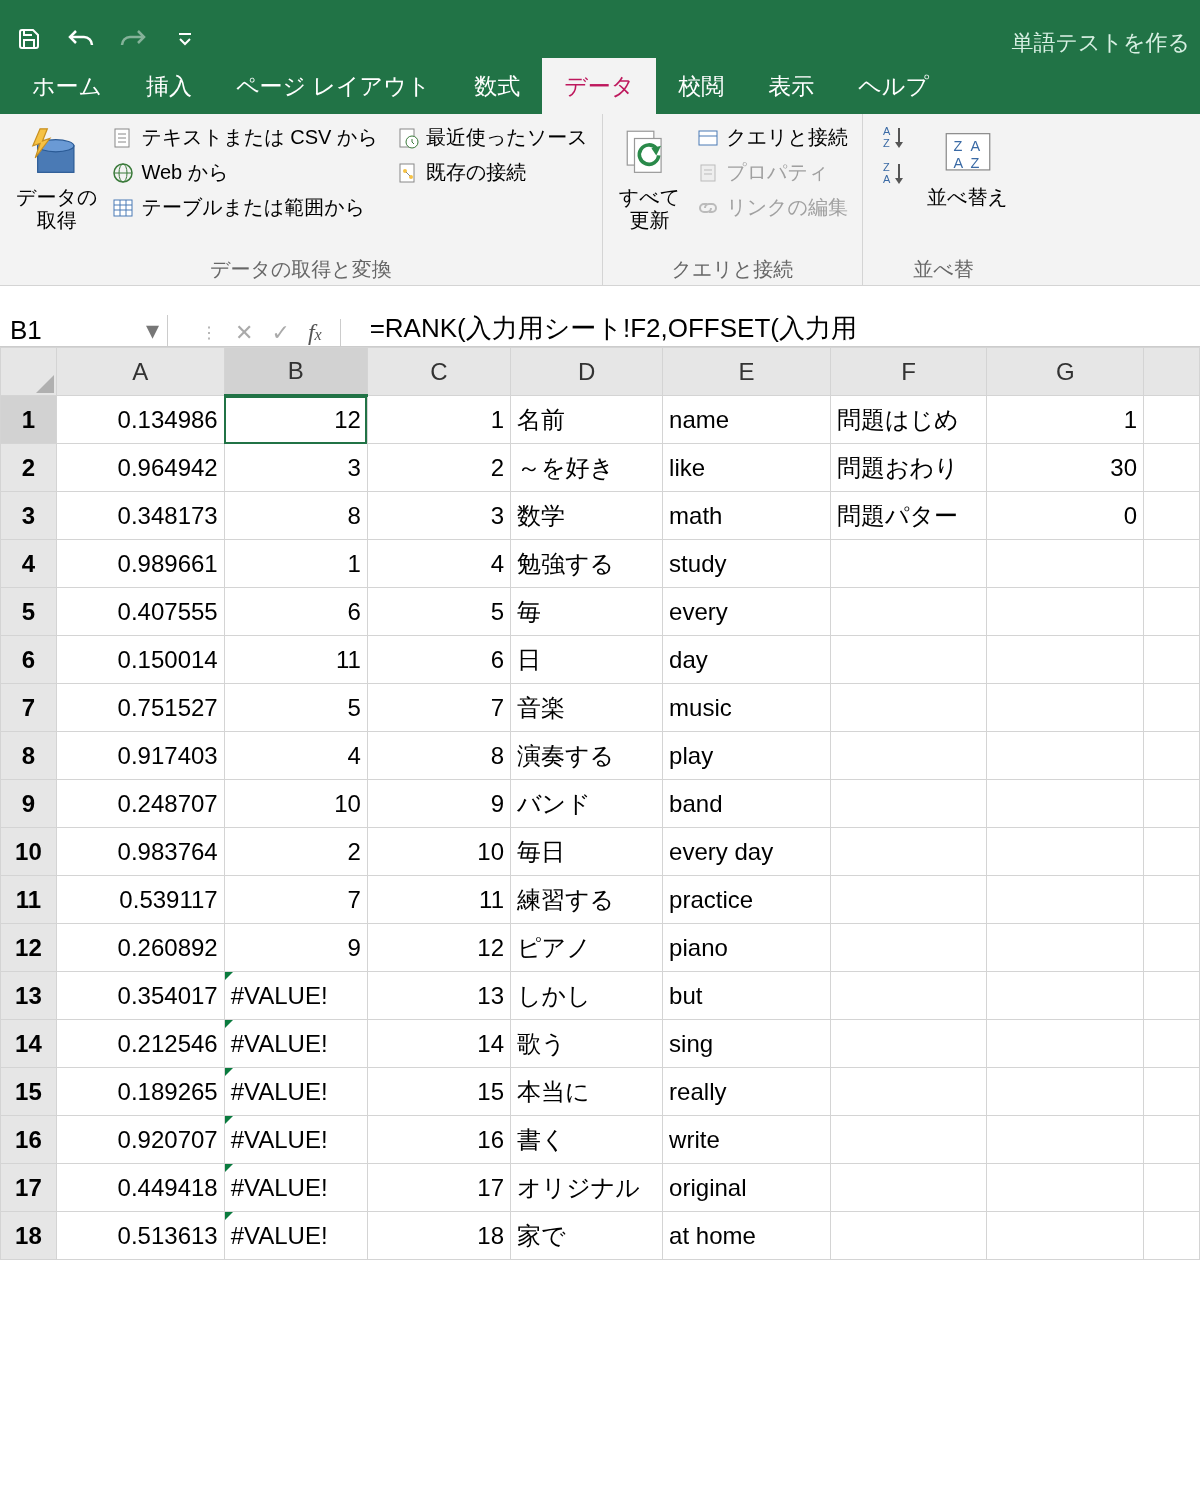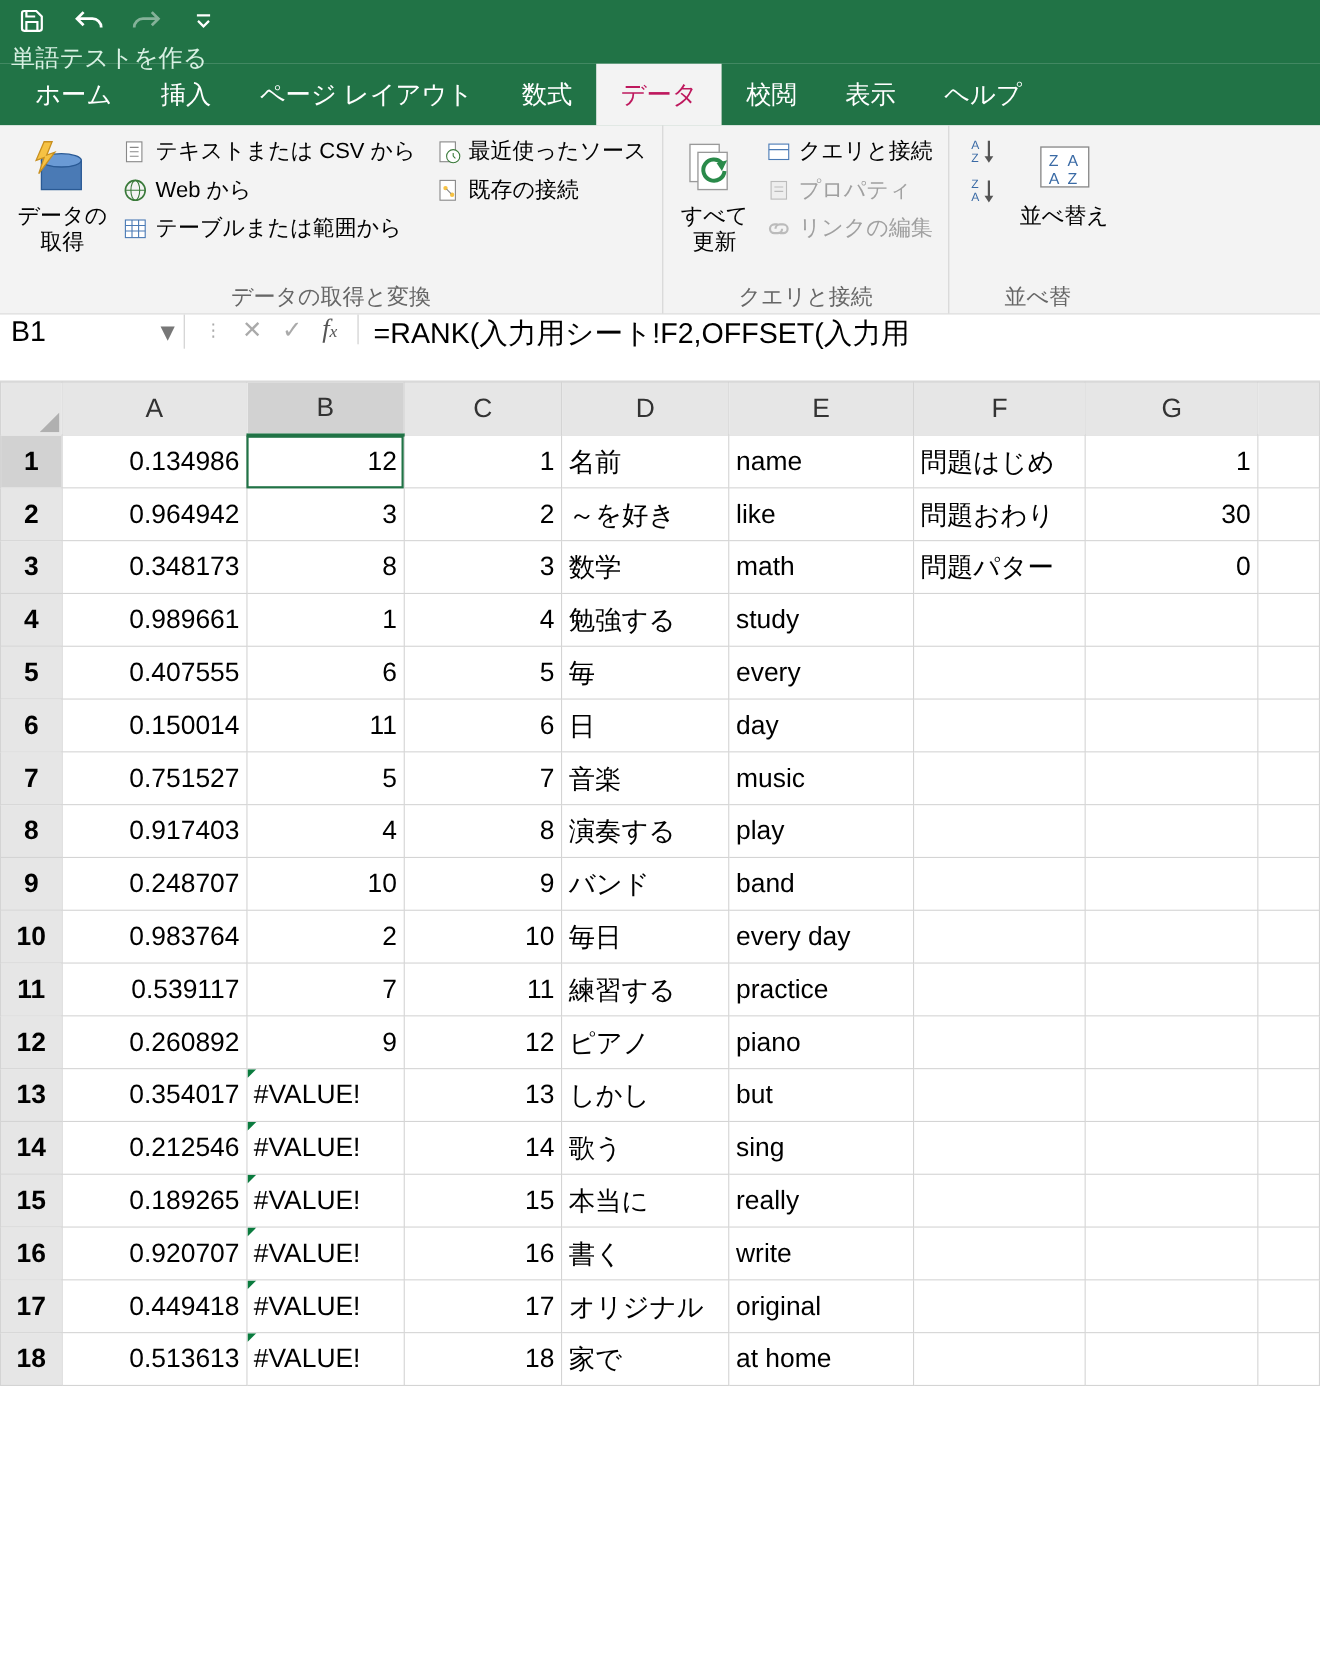--- a/index.html
+++ b/index.html
@@ -1,19 +1,19 @@
 <!DOCTYPE html>
 <html><head>
 <meta charset="utf-8">
 <style>
 * { box-sizing: border-box; margin: 0; padding: 0; }
 body { font-family: "Yu Gothic", "Meiryo", sans-serif; background: #fff; overflow: hidden; width: 1200px; }
 
 
-.titlebar { background: #217346; height: 58px; display: flex; align-items: flex-start; padding: 0 10px; color: #fff; flex-direction: column; }
+.titlebar { background: #217346; height: 58px; display: flex; align-items: flex-end; padding: 0 10px; color: #fff; }
 .qat { display: flex; align-items: center; gap: 14px; }
 .qat .icon-btn { width: 38px; height: 38px; display: flex; align-items: center; justify-content: center; color: #fff; }
 .titlebar .spacer { flex: 1; }
 .doc-title { color: #d8f0e3; font-size: 22px; white-space: nowrap; }
 
 
 .tabs { background: #217346; height: 56px; display: flex; align-items: stretch; padding-left: 10px; }
 .tab { color: #fff; font-size: 23px; padding: 0 22px; display: flex; align-items: center; border: none; background: none; cursor: pointer; }
 .tab.active { background: #f3f3f3; color: #be185d; }
 
@@ -30,21 +30,21 @@
 .small-list { display: flex; flex-direction: column; gap: 4px; padding-top: 2px; }
 .small-item { display: flex; align-items: center; gap: 6px; font-size: 20px; cursor: pointer; padding: 2px 4px; }
 .small-item .sicon { width: 24px; height: 24px; flex-shrink: 0; }
 .small-item.disabled { color: #a0a0a0; }
 
 .sort-col { display:flex; flex-direction:column; align-items:center; gap:10px; padding:4px 8px;}
 .sort-col .srow { display:flex; align-items:center; gap:6px; font-size:20px; cursor:pointer;}
 
 
 .fbar-wrap { border-bottom: 1px solid #ccc; background:#fff; }
-.fbar { display: flex; align-items: flex-start; height: 60px; }
+.fbar { display: flex; align-items: flex-end; height: 60px; gap: 15px; }
 .namebox { width: 168px; border-right: 1px solid #ccc; display: flex; align-items: center; padding: 0 10px; font-size: 26px; position:relative; }
 .namebox .dd { position:absolute; right:8px; color:#777; }
 .fx-tools { display:flex; align-items:center; gap:18px; padding:0 18px; border-right:1px solid #ccc; color:#aaa; }
 .fx-tools .fx { font-style: italic; font-family: "Times New Roman", serif; font-size: 24px; color:#555; }
 .formula-input { flex:1; display:flex; align-items:center; padding:0 14px; font-size: 26px; font-family: "Yu Gothic", sans-serif; }
 
 
 .grid-wrap { position: relative; }
 table.grid { border-collapse: collapse; table-layout: fixed; width: 100%; }
 .grid th, .grid td { border: 1px solid #d4d4d4; font-size: 24px; height: 48px; padding: 0 6px; overflow: hidden; white-space: nowrap; }

